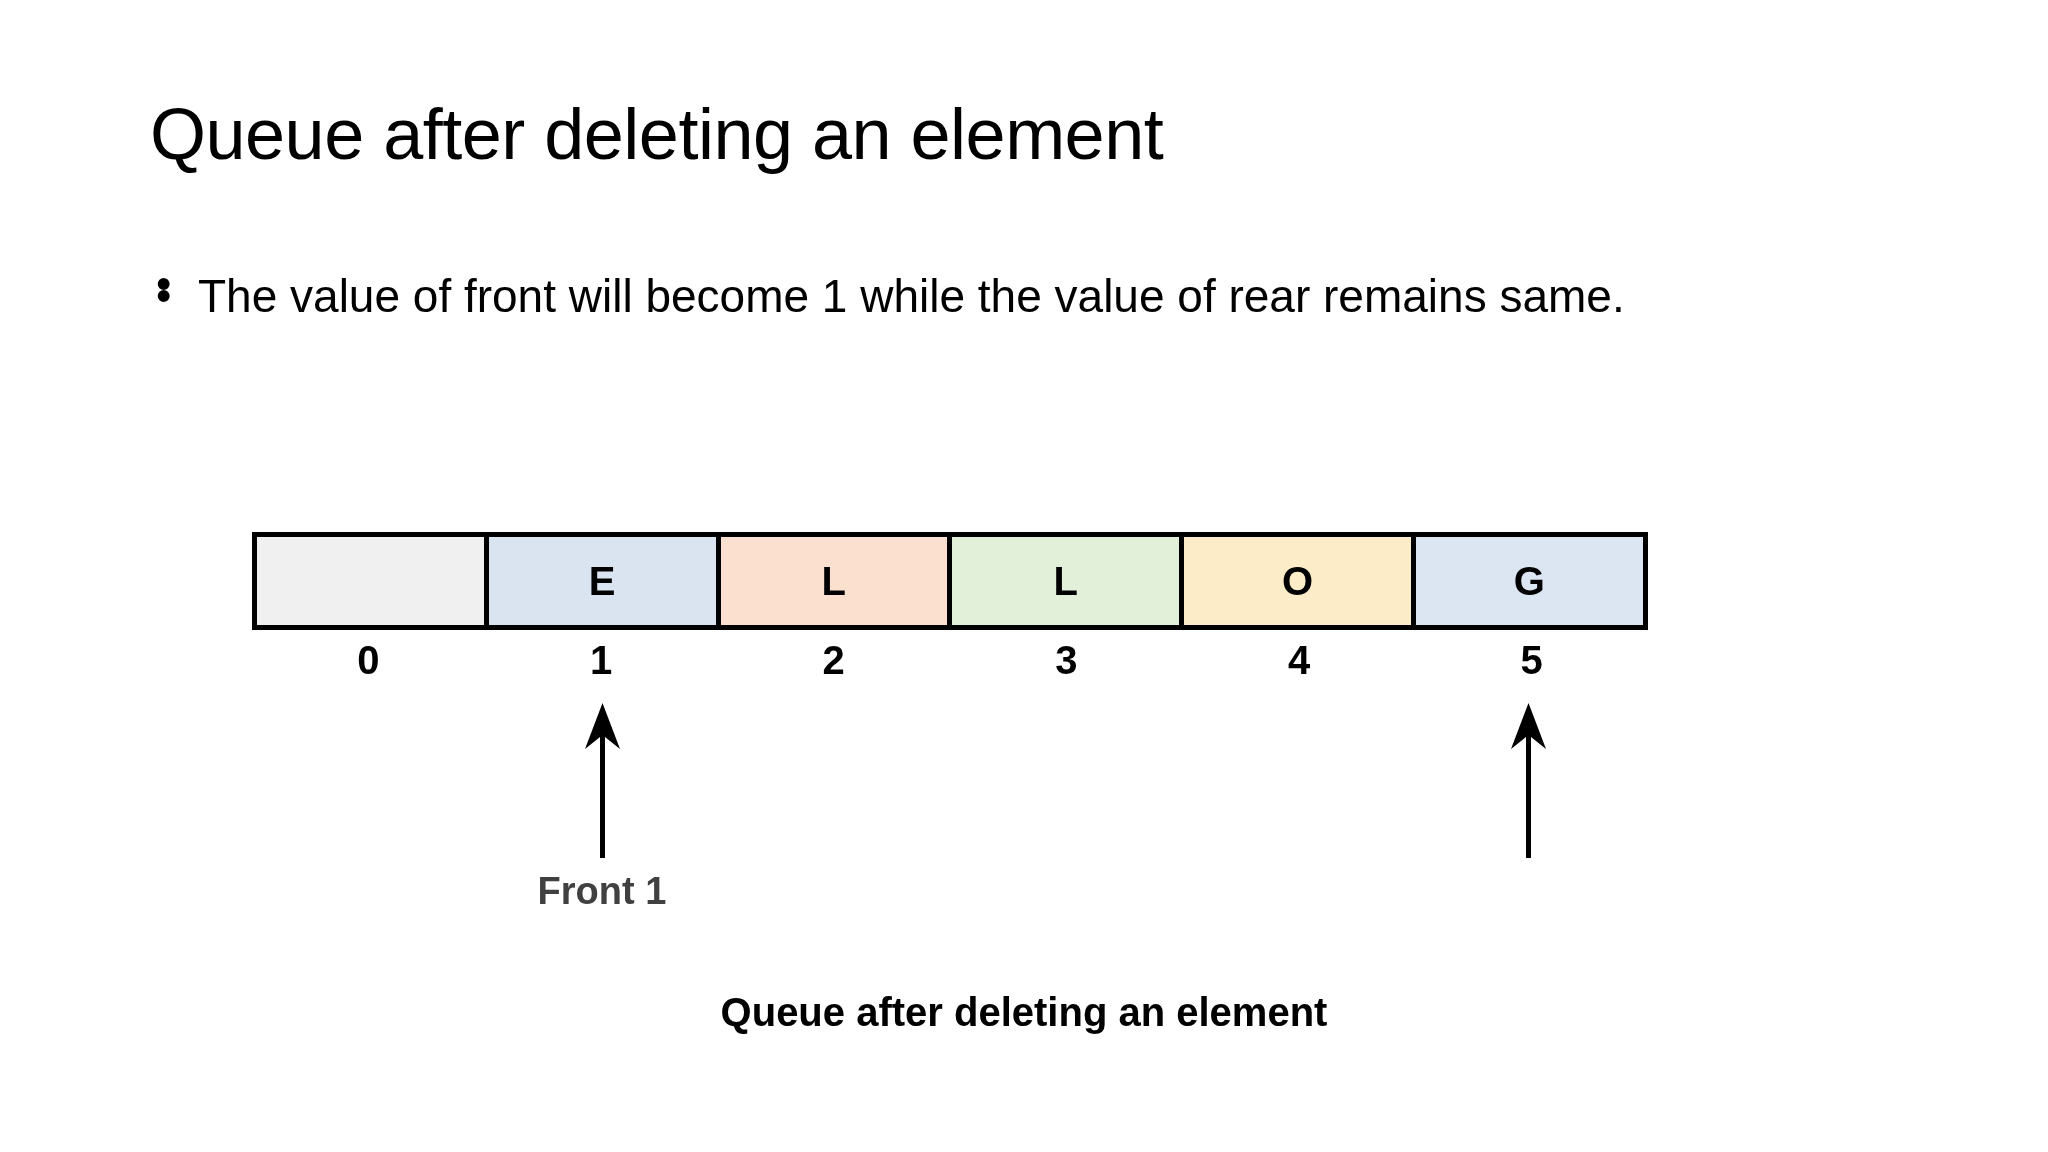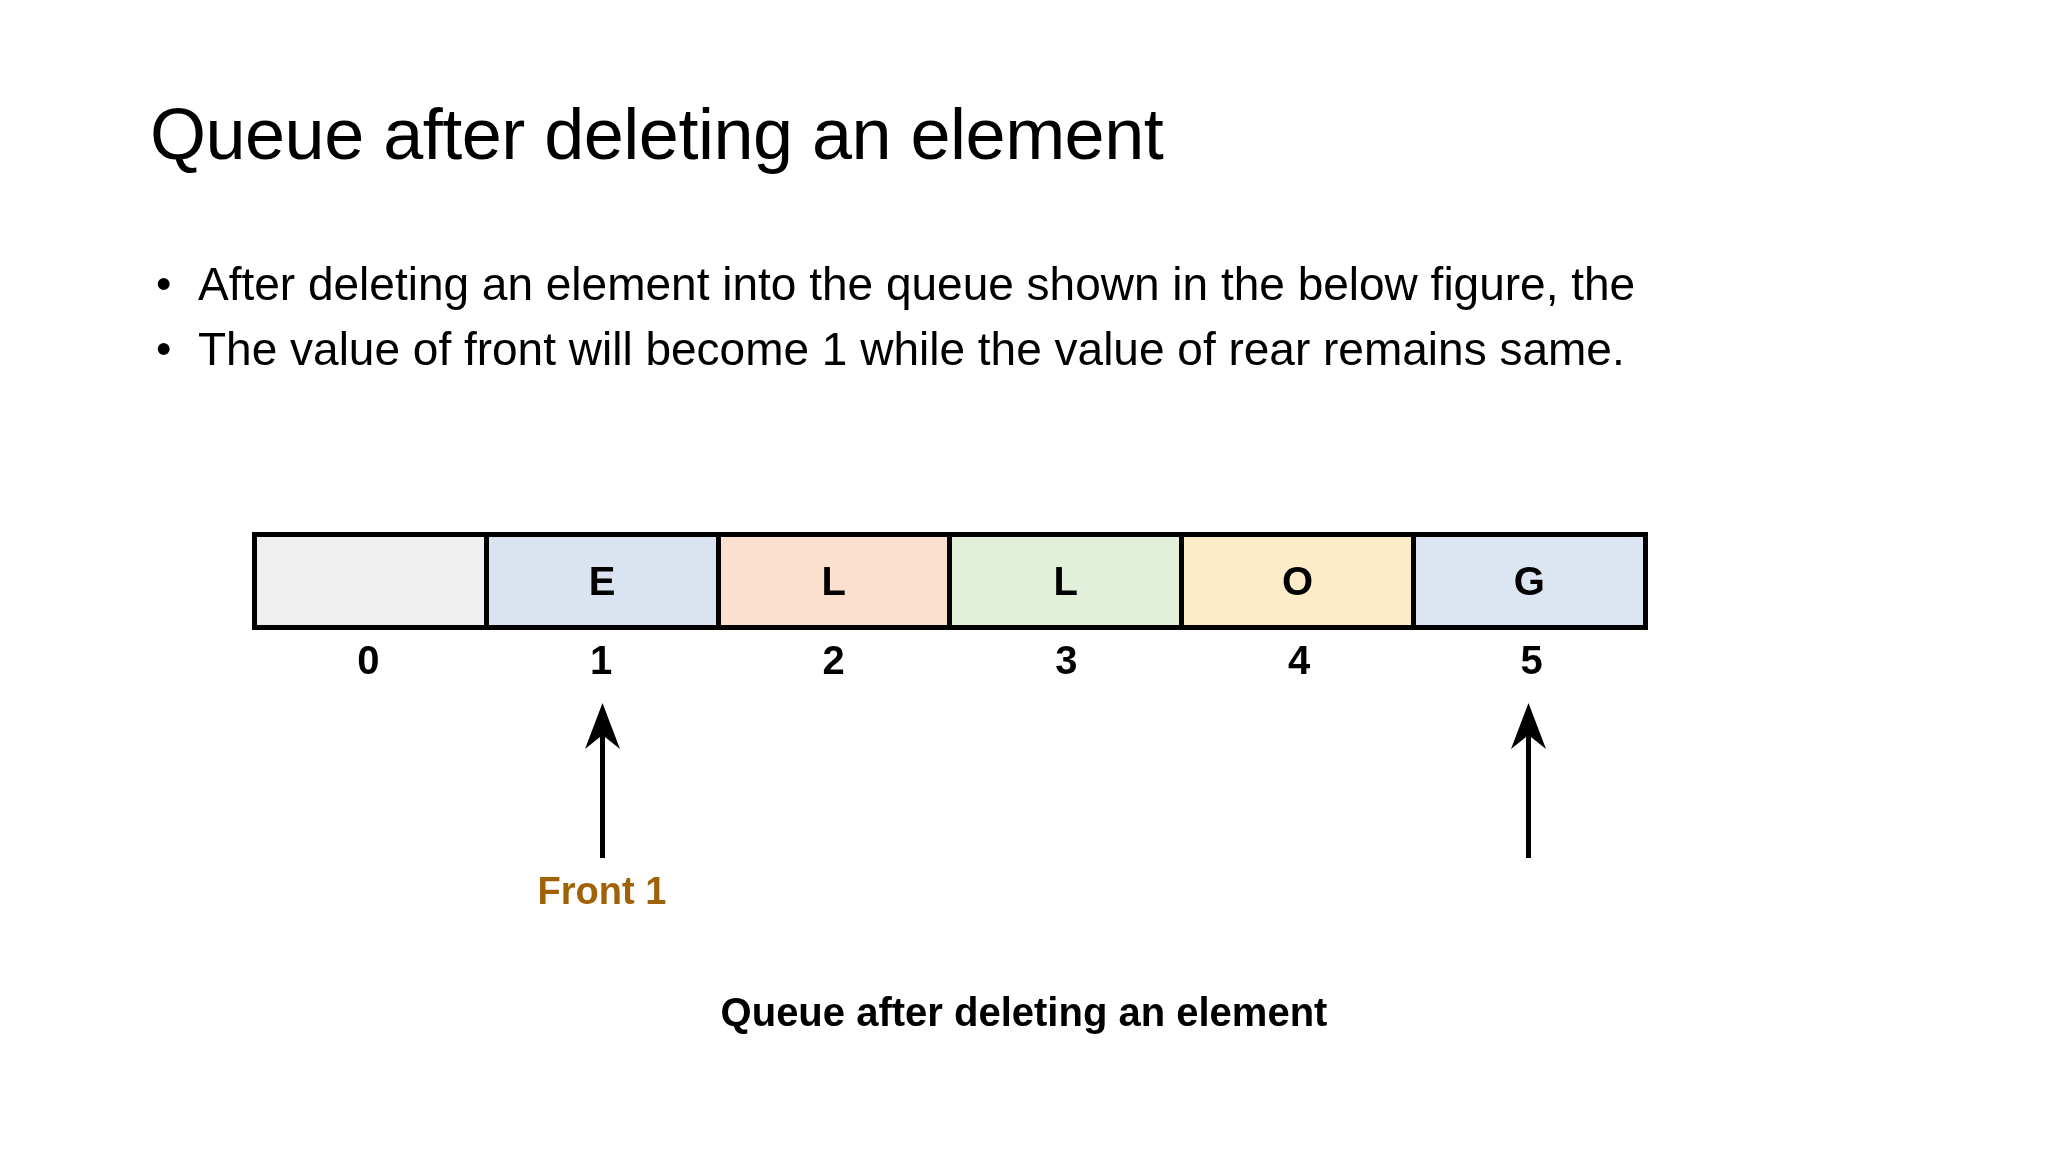--- a/index.html
+++ b/index.html
@@ -122,21 +122,21 @@
     width: 100%;
     height: 155px;
   }
   .pointer .arrow svg {
     display: block;
     margin: 0 auto;
   }
   .pointer .plabel {
     font-size: 38px;
     font-weight: bold;
-    color: #a16207;
+    color: #404040;
     white-space: nowrap;
     margin-top: 12px;
   }
 
   #pointer-front { left: 482px; top: 703px; }
   #pointer-rear  { left: 1408px; top: 703px; }
 
   
   .caption {
     position: absolute;
@@ -153,21 +153,20 @@
 <body>
 
 <div class="slide">
 
   <div class="slide-title">Queue after deleting an element</div>
 
   <div class="bullet-list">
 
     <div class="bullet">
       <span class="dot">•</span>
-      <span class="btext">After deleting an element into the queue shown in the below figure, the</span>
     </div>
 
     <div class="bullet">
       <span class="dot">•</span>
       <span class="btext">The value of front will become 1 while the value of rear remains same.</span>
     </div>
 
   </div>
 
   <div class="queue-wrap">

